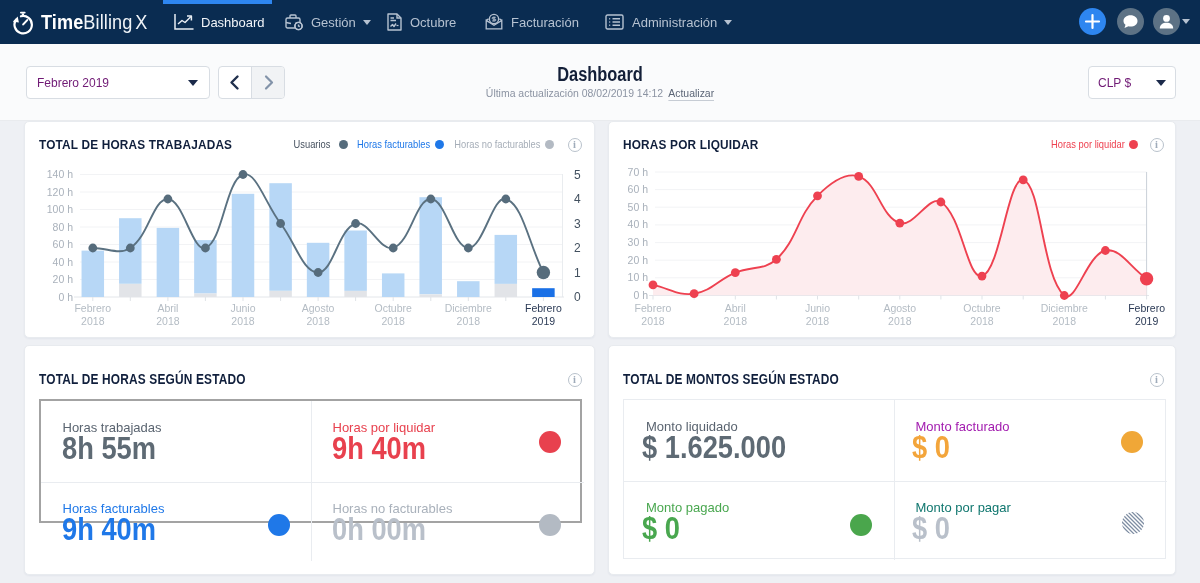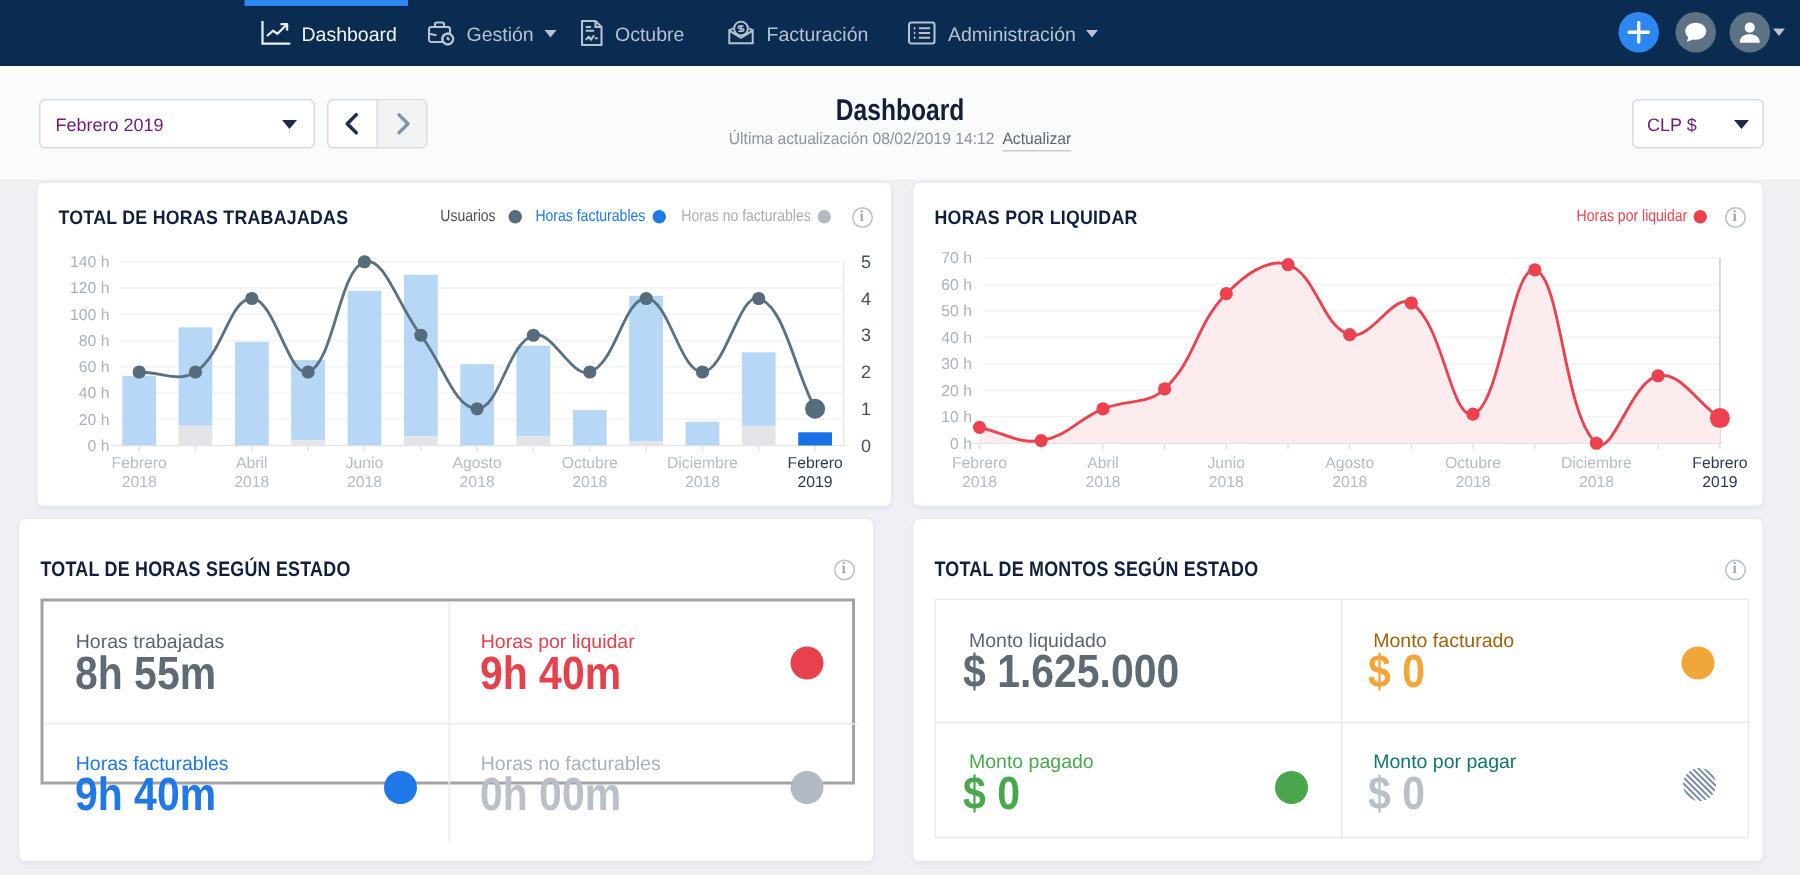--- a/index.html
+++ b/index.html
@@ -21,20 +21,32 @@
 .info{position:absolute;width:14px;height:14px;border-radius:50%;border:1.2px solid #b9c2cc;color:#9fabba;font-size:10.5px;line-height:11.5px;text-align:center;font-weight:700;font-family:"Liberation Serif",serif}
 .cell-label{position:absolute;font-size:13px}
 .cell-value{position:absolute;font-size:31px;font-weight:700;line-height:1;transform:scaleX(.88);transform-origin:left top;white-space:nowrap}
 .cell-label{line-height:1}
 .dot{position:absolute;width:22px;height:22px;border-radius:50%}
 </style></head>
 <body>
 
 <div class="nav">
 <div class="active-bar"></div>
+<div class="logo">
+<svg width="22" height="24" viewBox="0 0 22 24" style="margin-top:1px">
+<g fill="none" stroke="#fff" stroke-linecap="round">
+<path d="M7.95,5.3 A8.7,8.7 0 1 1 3.07,8.71" stroke-width="2.2"></path>
+<path d="M10.2,13.4 L14.2,9.1" stroke-width="2.1"></path>
+</g>
+<path d="M-0.2,10.6 L4.7,5.6 L5.9,11.5 Z" fill="#fff"></path>
+<rect x="7.0" y="0.8" width="5.6" height="1.7" rx="0.8" fill="#fff"></rect>
+<rect x="8.8" y="2.4" width="2.2" height="2.4" fill="#fff"></rect>
+</svg>
+<span class="logo-text" style="transform:scaleX(.93);transform-origin:left center"><b>Time</b><span class="lt">Billing</span><span class="lt" style="margin-left:3px">X</span></span>
+</div>
 <div class="navitem" style="left:174px;color:#f2f5f9">
 <svg width="20" height="16" viewBox="0 0 20 16" fill="none" stroke="#e8edf3" stroke-width="1.5">
         <path d="M1,0 L1,15 L19,15" stroke-linecap="round"></path>
         <path d="M4,10 L8,6.5 L11,8.5 L17,2.5" stroke-linejoin="round"></path>
         <path d="M13,2 L17.4,2 L17.4,6.4" stroke-linejoin="round"></path>
       </svg>
 <span style="margin-left:7px">Dashboard</span>
 </div>
 <div class="navitem" style="left:285px">
 <svg width="19" height="17" viewBox="0 0 19 17" fill="none" stroke="#b6c2d1" stroke-width="1.4">
@@ -276,21 +288,21 @@
 <circle cx="290.8" cy="101.1" r="4.4" fill="#ee4150"></circle>
 <circle cx="331.9" cy="80.0" r="4.4" fill="#ee4150"></circle>
 <circle cx="373.0" cy="154.1" r="4.4" fill="#ee4150"></circle>
 <circle cx="414.2" cy="57.9" r="4.4" fill="#ee4150"></circle>
 <circle cx="455.3" cy="173.5" r="4.4" fill="#ee4150"></circle>
 <circle cx="496.4" cy="128.5" r="4.4" fill="#ee4150"></circle>
 <circle cx="537.6" cy="156.7" r="6.7" fill="#ee4150"></circle>
 </svg>
 </div>
 
-<div class="card" style="left:12px;top:345px;width:571px;height:230px">
+<div class="card" style="left:24px;top:345px;width:571px;height:230px">
 <div class="ctitle2" style="top:24.5px">TOTAL DE HORAS SEGÚN ESTADO</div>
 <div class="info" style="left:542.5px;top:26.5px">i</div>
 <div style="position:absolute;left:14px;top:53px;width:543px;height:124px;border:2px solid #a3a3a3">
 <div style="position:absolute;left:0;top:81px;width:543px;height:1px;background:#e9ecf0"></div>
 <div style="position:absolute;left:270px;top:0;width:1px;height:160px;background:#e9ecf0"></div>
 <div class="cell-label" style="left:21.5px;top:20px;color:#5a6470">Horas trabajadas</div>
 <div class="cell-value" style="left:21px;top:31.5px;color:#5e6a74">8h 55m</div>
 <div class="cell-label" style="left:291.5px;top:20px;color:#e8414e">Horas por liquidar</div>
 <div class="cell-value" style="left:290.5px;top:31.5px;color:#e8414e">9h 40m</div>
 <div class="dot" style="left:498.4px;top:30.4px;background:#e8414e"></div>
@@ -304,21 +316,21 @@
 </div>
 
 <div class="card" style="left:608px;top:345px;width:568px;height:230px">
 <div class="ctitle2" style="top:24.5px">TOTAL DE MONTOS SEGÚN ESTADO</div>
 <div class="info" style="left:540.5px;top:26.5px">i</div>
 <div style="position:absolute;left:14px;top:53px;width:543px;height:160px;border:1px solid #e9ecf0">
 <div style="position:absolute;left:0;top:81px;width:543px;height:1px;background:#e9ecf0"></div>
 <div style="position:absolute;left:270px;top:0;width:1px;height:160px;background:#e9ecf0"></div>
 <div class="cell-label" style="left:22px;top:20px;color:#5a6470">Monto liquidado</div>
 <div class="cell-value" style="left:18px;top:31.5px;color:#5e6a74">$ 1.625.000</div>
-<div class="cell-label" style="left:291.5px;top:20px;color:#a16207">Monto facturado</div>
+<div class="cell-label" style="left:291.5px;top:20px;color:#a21caf">Monto facturado</div>
 <div class="cell-value" style="left:287.5px;top:31.5px;color:#f3a53b">$ 0</div>
 <div class="dot" style="left:496.5px;top:31px;background:#f0a737"></div>
 <div class="cell-label" style="left:22px;top:101px;color:#49a74f">Monto pagado</div>
 <div class="cell-value" style="left:18px;top:112.5px;color:#49a74f">$ 0</div>
 <div class="dot" style="left:225.5px;top:113.5px;background:#4aa64c"></div>
 <div class="cell-label" style="left:291.5px;top:101px;color:#0f766e">Monto por pagar</div>
 <div class="cell-value" style="left:287.5px;top:112.5px;color:#b9c0ca">$ 0</div>
 <svg style="position:absolute;left:496.5px;top:111px" width="24" height="24" viewBox="0 0 24 24">
 <defs>
           <clipPath id="hc">

